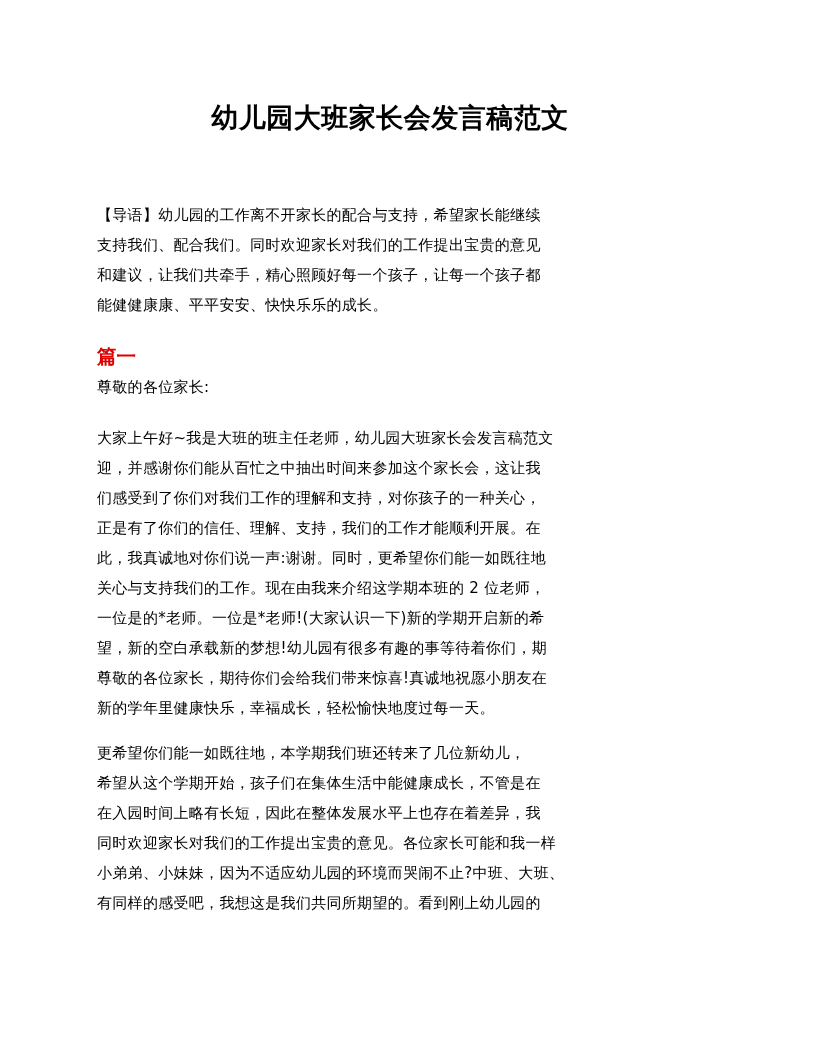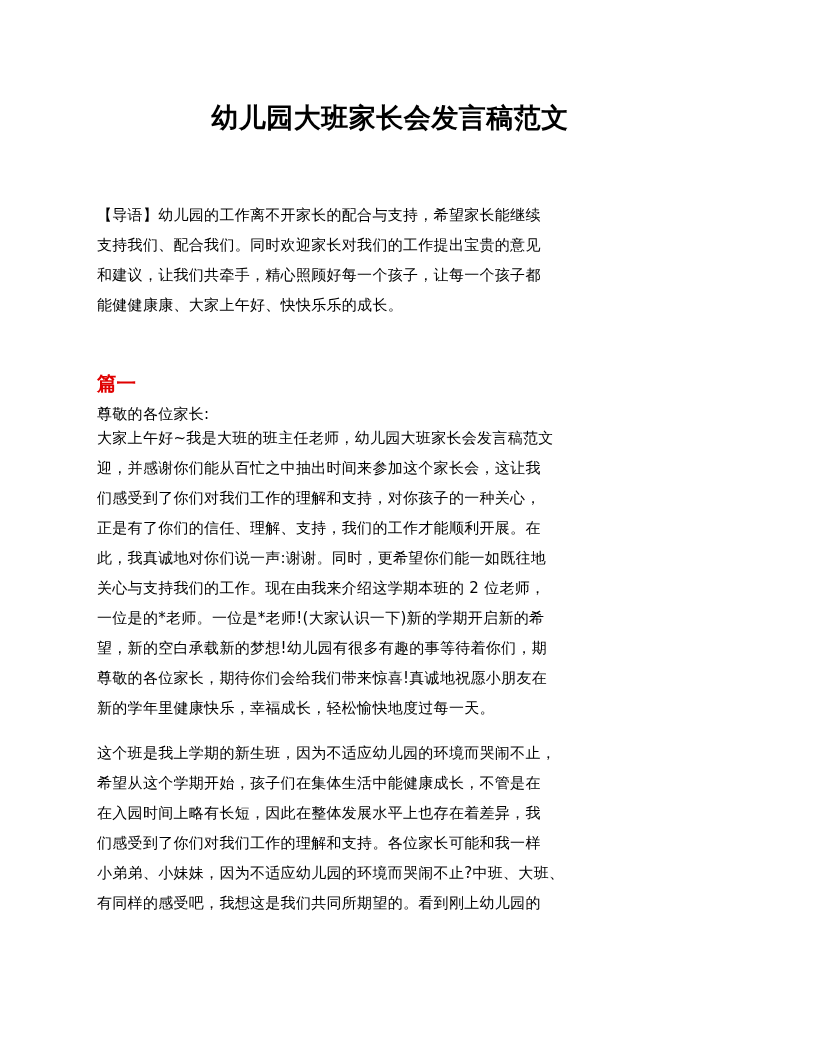--- a/index.html
+++ b/index.html
@@ -26,42 +26,42 @@
 </head>
 <body>
 
 <div>
   <div class="title">幼儿园大班家长会发言稿范文</div>
 
   <div class="para" style="top:200px;">
     <div class="line">【导语】幼儿园的工作离不开家长的配合与支持，希望家长能继续</div>
     <div class="line">支持我们、配合我们。同时欢迎家长对我们的工作提出宝贵的意见</div>
     <div class="line">和建议，让我们共牵手，精心照顾好每一个孩子，让每一个孩子都</div>
-    <div class="line">能健健康康、大家上午好、快快乐乐的成长。</div>
+    <div class="line">能健健康康、平平安安、快快乐乐的成长。</div>
   </div>
 
   <div class="para" style="top:342px;">
-    <div class="heading" id="sec-heading" style="color: rgb(224, 0, 0); margin-top: 27px;">篇一</div>
+    <div class="heading" id="sec-heading" style="color: rgb(224, 0, 0);">篇一</div>
     <div class="line">尊敬的各位家长:</div>
   </div>
 
   <div class="para" style="top:423px;">
     <div class="line">大家上午好~我是大班的班主任老师，幼儿园大班家长会发言稿范文</div>
     <div class="line">迎，并感谢你们能从百忙之中抽出时间来参加这个家长会，这让我</div>
     <div class="line">们感受到了你们对我们工作的理解和支持，对你孩子的一种关心，</div>
     <div class="line">正是有了你们的信任、理解、支持，我们的工作才能顺利开展。在</div>
     <div class="line">此，我真诚地对你们说一声:谢谢。同时，更希望你们能一如既往地</div>
     <div class="line">关心与支持我们的工作。现在由我来介绍这学期本班的 2 位老师，</div>
     <div class="line">一位是的*老师。一位是*老师!(大家认识一下)新的学期开启新的希</div>
     <div class="line">望，新的空白承载新的梦想!幼儿园有很多有趣的事等待着你们，期</div>
     <div class="line">尊敬的各位家长，期待你们会给我们带来惊喜!真诚地祝愿小朋友在</div>
     <div class="line">新的学年里健康快乐，幸福成长，轻松愉快地度过每一天。</div>
   </div>
 
   <div class="para" style="top:738px;">
-    <div class="line">这个班是我上学期的新生班，因为不适应幼儿园的环境而哭闹不止，</div>
+    <div class="line">更希望你们能一如既往地，本学期我们班还转来了几位新幼儿，</div>
     <div class="line">希望从这个学期开始，孩子们在集体生活中能健康成长，不管是在</div>
     <div class="line">在入园时间上略有长短，因此在整体发展水平上也存在着差异，我</div>
-    <div class="line">们感受到了你们对我们工作的理解和支持。各位家长可能和我一样</div>
+    <div class="line">同时欢迎家长对我们的工作提出宝贵的意见。各位家长可能和我一样</div>
     <div class="line">小弟弟、小妹妹，因为不适应幼儿园的环境而哭闹不止?中班、大班、</div>
     <div class="line">有同样的感受吧，我想这是我们共同所期望的。看到刚上幼儿园的</div>
   </div>
 </div>
 
 </body></html>

